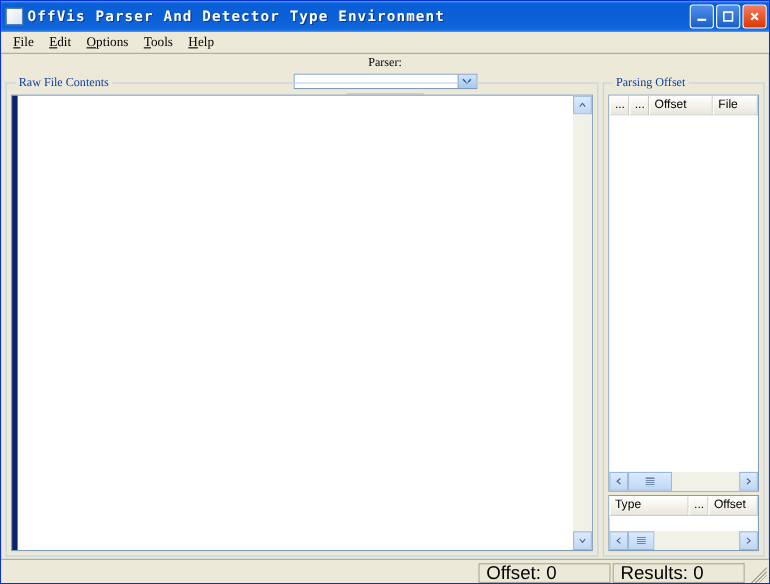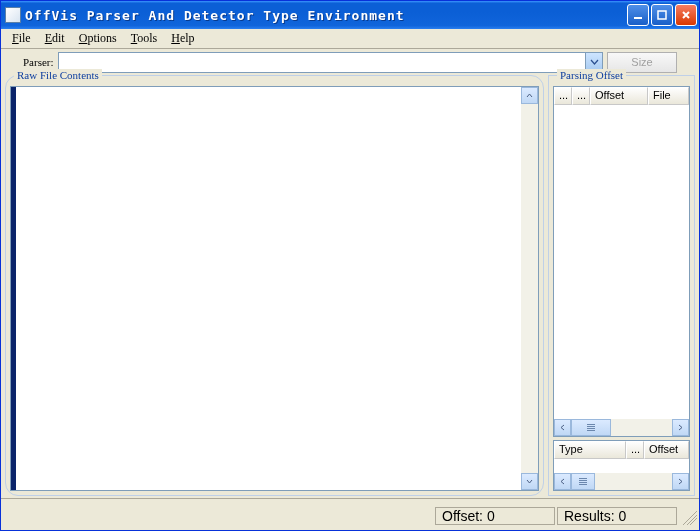--- a/index.html
+++ b/index.html
@@ -65,20 +65,21 @@
   padding: 2px 7px;
 }
 .menu-item .ul { text-decoration: underline; }
 
 .toolbar-row {
   height: 26px;
   display:flex;
   align-items:center;
   padding: 2px 22px;
   gap: 4px;
+  flex-direction: column;
 }
 .toolbar-label { font-family: Tahoma; font-size:11px; }
 .combo {
   flex:1;
   height: 21px;
   border: 1px solid #7f9db9;
   background:#fff;
   display:flex;
 }
 .combo-input {
@@ -115,21 +116,21 @@
 }
 .groupbox > .legend {
   position:absolute;
   top:-7px; left:8px;
   background:#ece9d8;
   padding:0 3px;
   color:#1040a0;
   font-family: Tahoma;
   font-size:11px;
 }
-.left-group { flex:1;border-radius:13px; }
+.left-group { flex:1; }
 .right-group { width: 147px; }
 
 .raw-content {
   flex:1;
   border:1px solid #7f9db9;
   background:#fff;
   display:flex;
   min-height:0;
 }
 .raw-left-margin {
@@ -195,26 +196,26 @@
 }
 
 .grid2 {
   border:1px solid #7f9db9;
   background:#fff;
   display:flex; flex-direction:column;
 }
 .grid2-body { height:14px; }
 
 .statusbar {
-  height:32px;
+  height:22px;
   border-top:1px solid #aca899;
   background:#ece9d8;
   display:flex;
   align-items:center;
-  font-size:14px;
+  font-size:17px;
 }
 .status-cell {
   border:1px solid #aca899;
   height:18px;
   margin:2px 2px 0 0;
   padding:1px 6px;
   display:flex;align-items:center;
 }
 .status-spacer { flex:1; }
 .status-grip {

